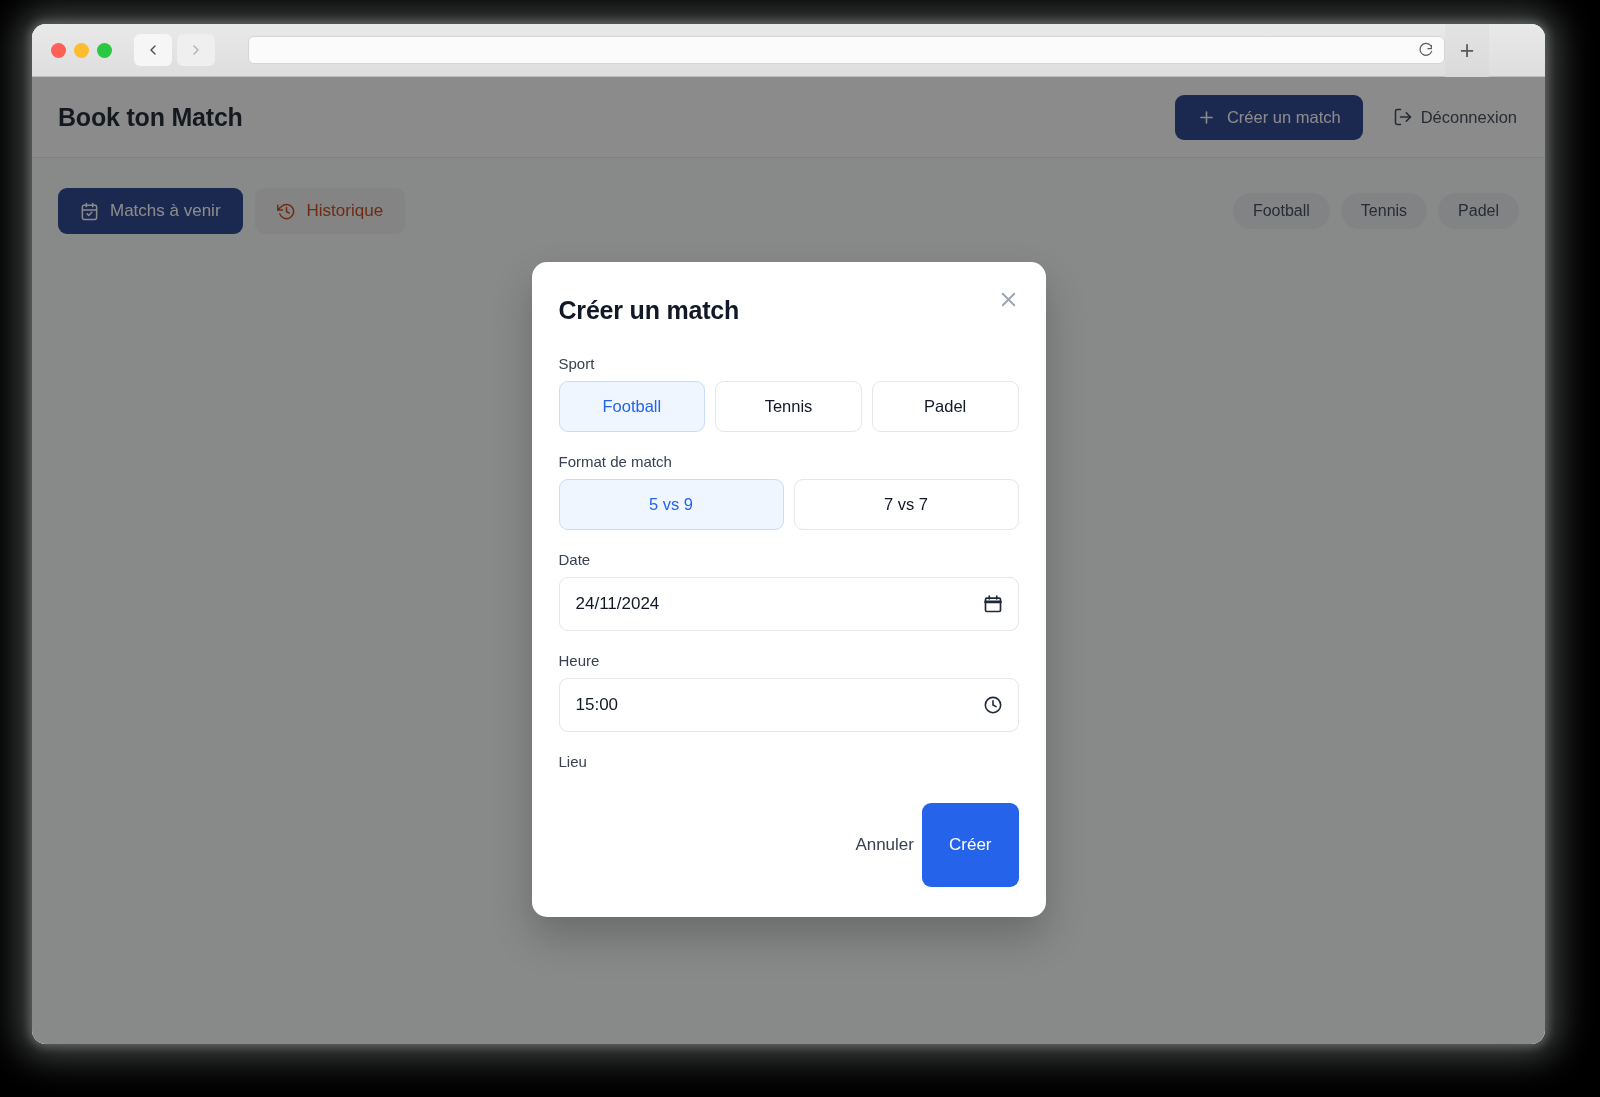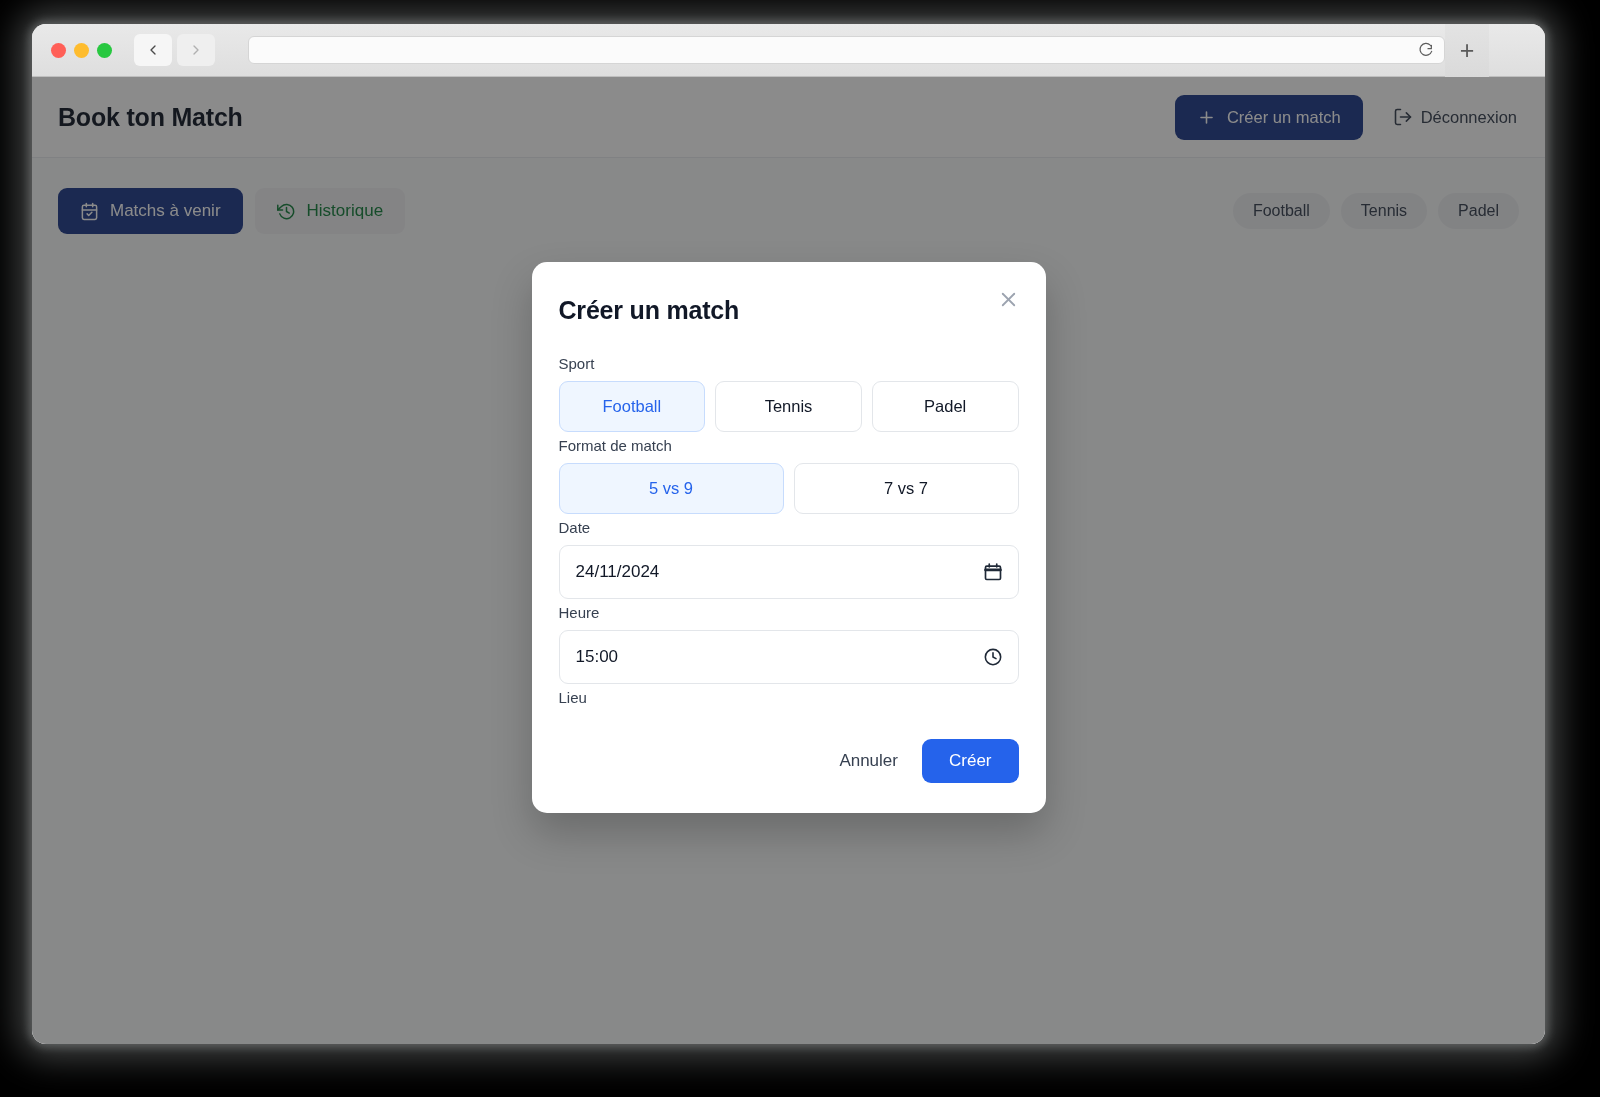--- a/index.html
+++ b/index.html
@@ -145,21 +145,21 @@
     display: flex; align-items: center; gap: 11px;
     font-size: 17px;
     padding: 13px 22px;
     border-radius: 9px;
     border: none;
     cursor: pointer;
     font-family: inherit;
   }
   .tab svg { width: 19px; height: 19px; }
   .tab.active { background: #1e3a8a; color: #ffffff; }
-  .tab.inactive { background: #f0f1f3; color: #15803d; }
+  .tab.inactive { background: #f0f1f3; color: #c2410c; }
 
   .sport-filters { margin-left: auto; display: flex; gap: 11px; }
   .filter-pill {
     font-size: 16px;
     padding: 9px 20px;
     border-radius: 999px;
     background: #eceef1;
     color: #374151;
     border: none;
     cursor: pointer;
@@ -200,21 +200,21 @@
     display: flex; align-items: center; justify-content: center;
   }
   #modal-close-btn svg { width: 23px; height: 23px; }
 
   .field-label {
     font-size: 15px;
     color: #374151;
     display: block;
     margin-bottom: 9px;
   }
-  .field-group { margin-bottom: 5px; }
+  .field-group { margin-bottom: 21px; }
 
   .choice-row { display: flex; gap: 10px; }
   .choice-btn {
     flex: 1;
     font-size: 16.5px;
     padding: 15px 0;
     border-radius: 9px;
     cursor: pointer;
     font-family: inherit;
     background: #ffffff;
@@ -252,37 +252,37 @@
     justify-content: center;
     color: #1f2937;
     pointer-events: none;
   }
   .input-icon svg { width: 20px; height: 20px; }
 
   #modal-footer {
     display: flex;
     justify-content: flex-end;
     align-items: center;
-    gap: 16px;
+    gap: 0;
     margin-top: 33px;
   }
   #cancel-btn {
     background: none; border: none; cursor: pointer;
     font-size: 17px; color: #374151;
     font-family: inherit;
     padding: 12px 8px;
   }
   #submit-btn {
     background: #2563eb;
     color: #ffffff;
     border: none;
     cursor: pointer;
     font-size: 17px;
     font-family: inherit;
-    padding: 12px 27px;
+    padding: 32px 27px;
     border-radius: 9px;
   }
 </style>
 </head>
 <body>
 
 <div id="browser-window">
 
   <div id="browser-chrome">
     <div class="traffic-lights">

